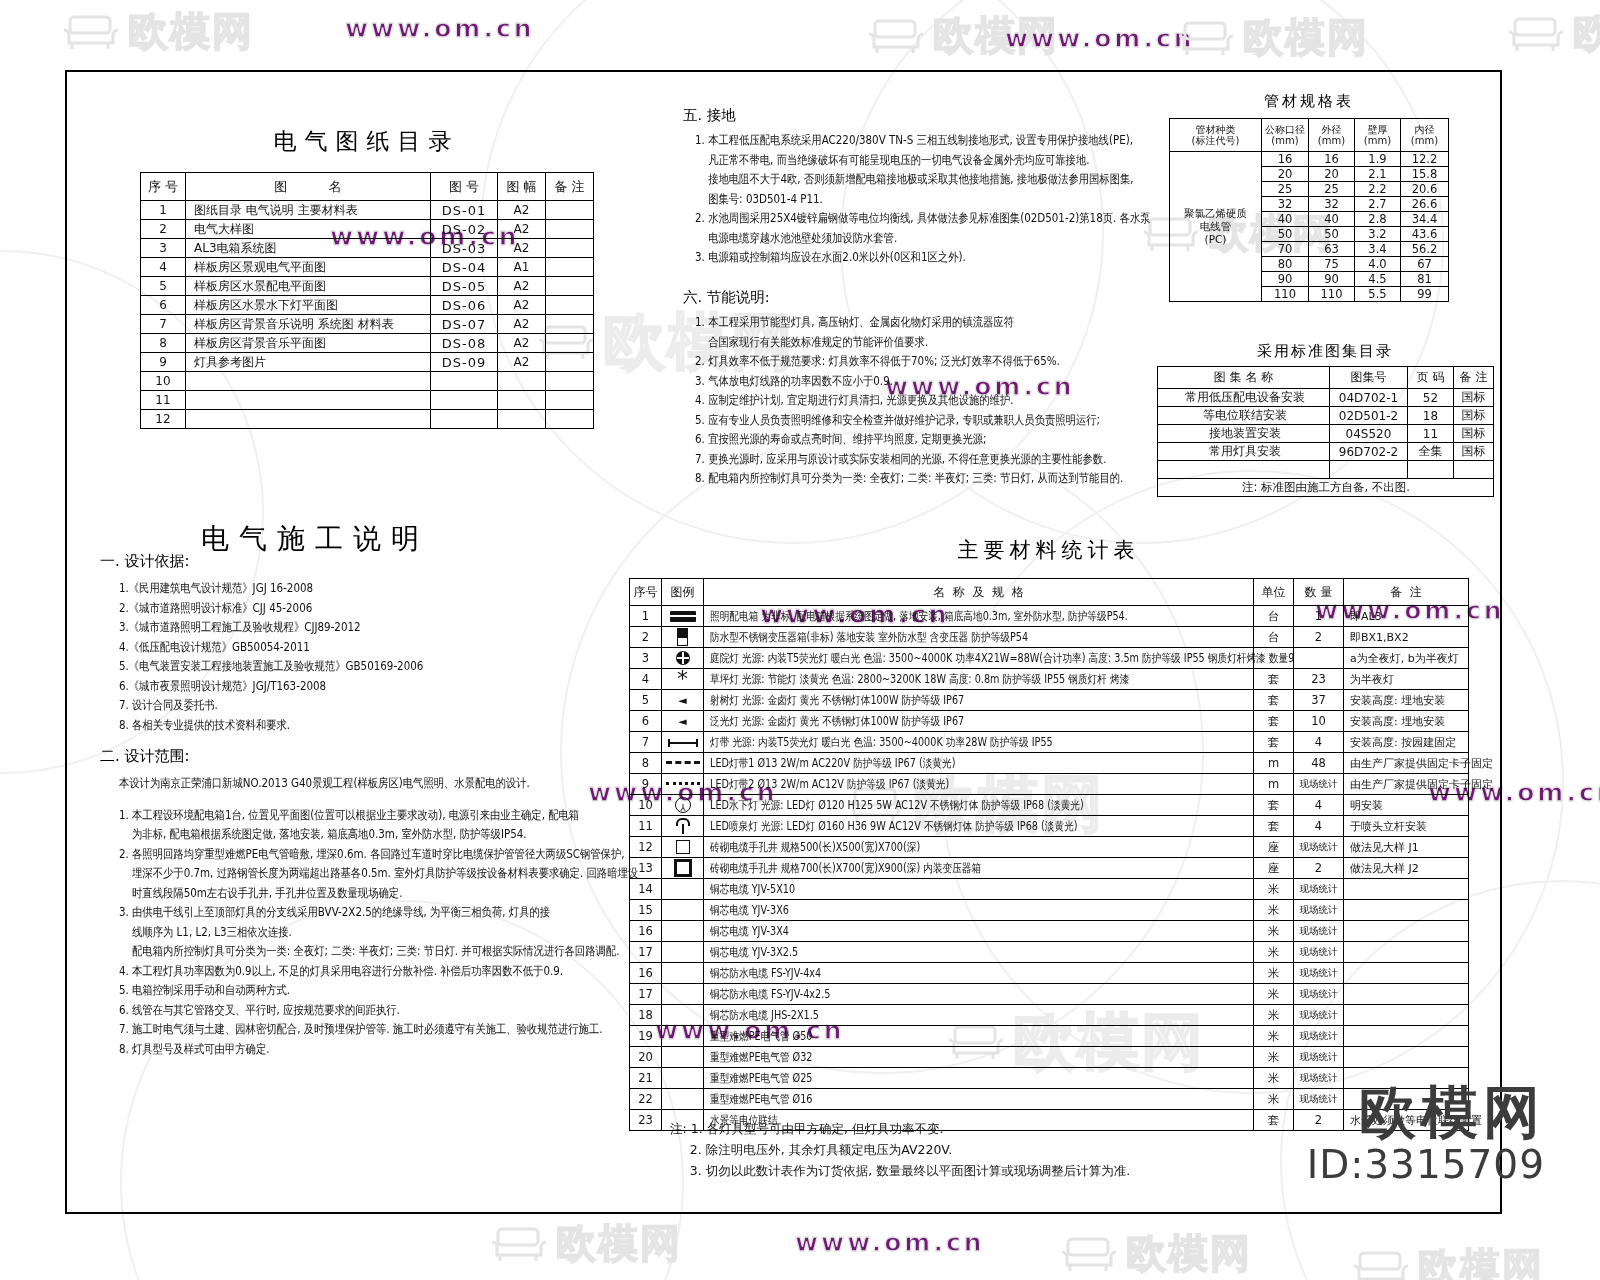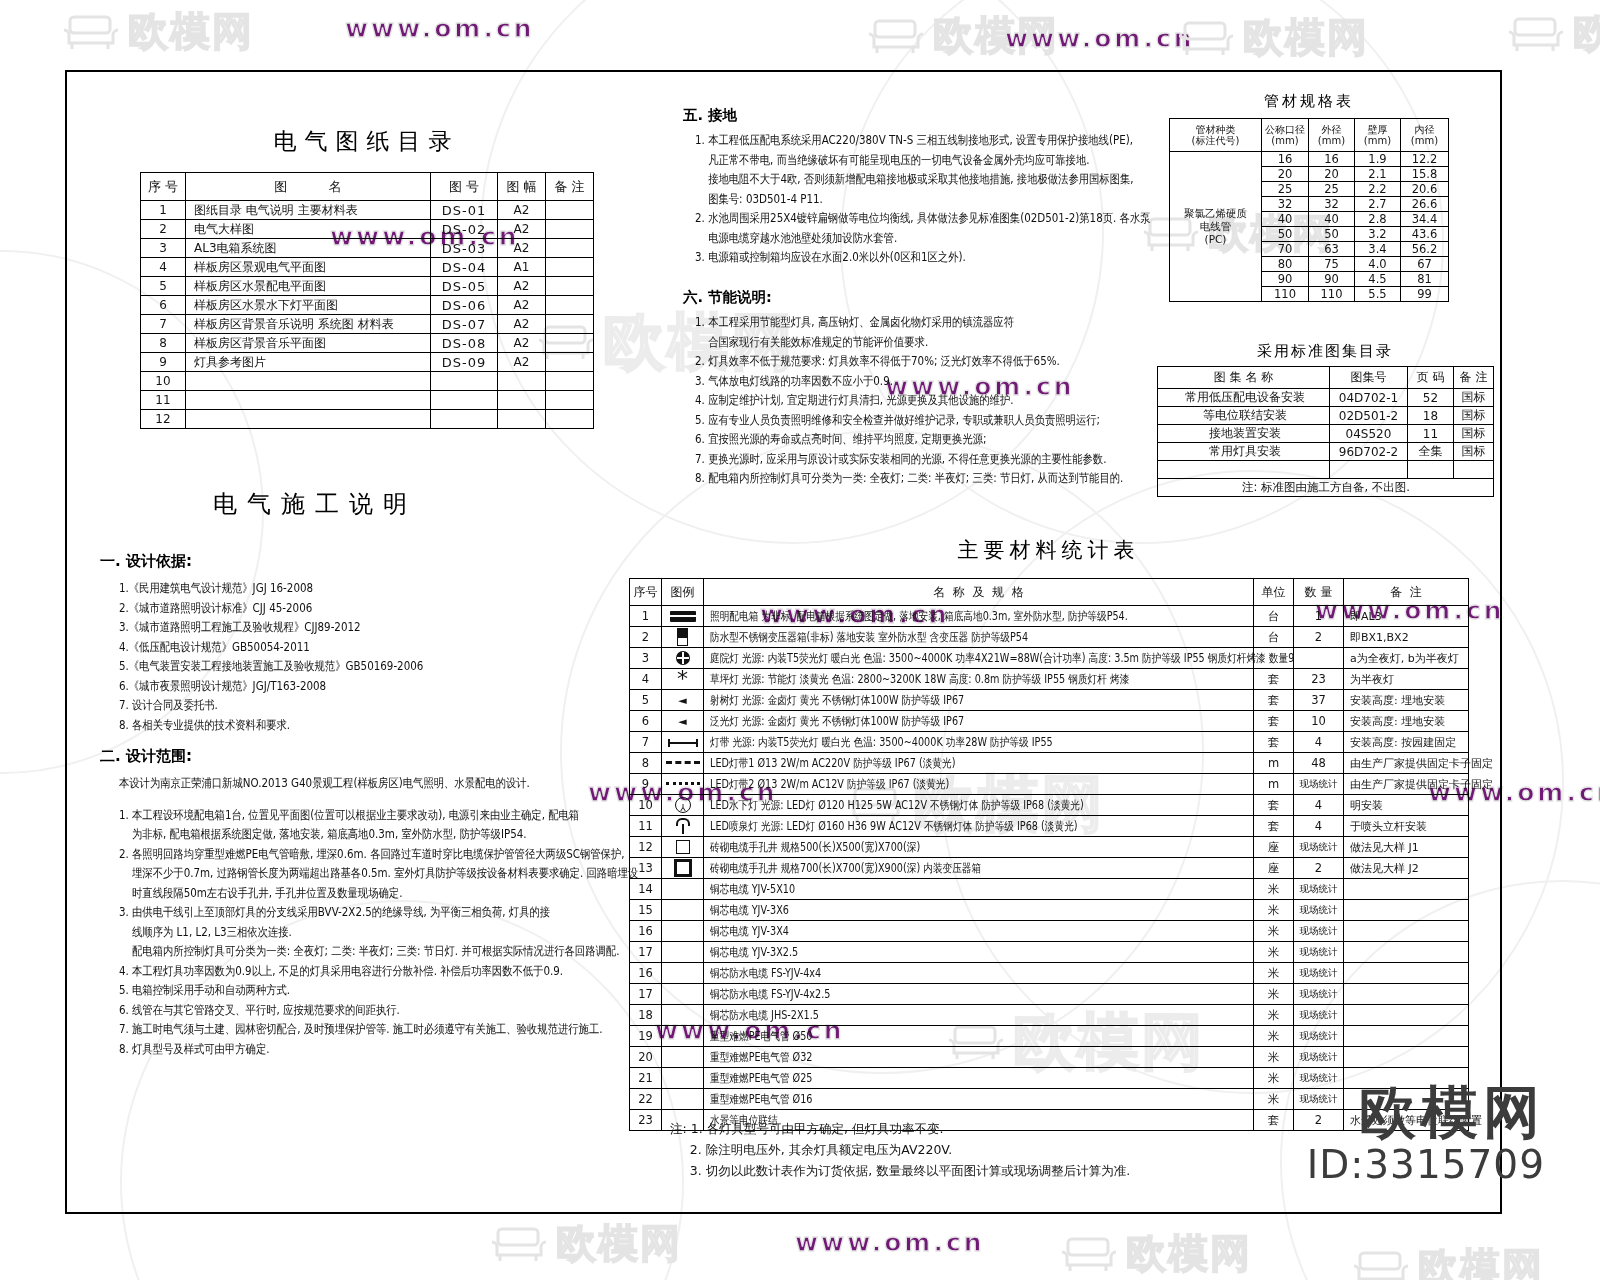--- a/index.html
+++ b/index.html
@@ -48,21 +48,21 @@
   #atlas-table td.a-name{text-align:center;padding-left:6px;}
   #atlas-table td.atlas-note{text-align:center;font-size:11.5px;padding-left:4px;}
   
   #material-table th{height:26px;font-size:12px;white-space:pre;}
   #material-table td{height:20px;font-size:11.5px;}
   #material-table td.m-name{text-align:left;padding-left:6px;}
   #material-table td.m-remark{text-align:left;padding-left:6px;font-size:11px;}
   #material-table td.m-qty.small,#material-table td.m-unit.small{font-size:9.5px;}
   .cell-cond{display:inline-block;transform:scaleX(0.84);transform-origin:0 50%;white-space:nowrap;}
   
-  .note-h{font-size:14.5px;margin:0 0 6px 0;color:#000;font-weight:bold;}
+  .note-h{font-size:14.5px;margin:0 0 6px 0;color:#000;}
   .note-lines .line{white-space:pre;font-size:12px;line-height:19.5px;color:#111;}
   .cond{transform:scaleX(0.86);transform-origin:0 0;width:116%;}
   .cn-sec{margin-bottom:12px;}
   .cn-sec .note-h{font-size:15px;margin-bottom:8px;}
   
   .brand{position:absolute;left:1240px;top:1082px;width:305px;text-align:right;z-index:3;color:#3c3c3c;}
   .brand-name{font-size:57px;font-weight:600;letter-spacing:5px;line-height:60px;}
   .brand-id{font-size:39px;letter-spacing:1px;line-height:46px;}
   
   .ic{display:inline-block;vertical-align:middle;}
@@ -513,21 +513,21 @@
         <td class="a-code"></td>
         <td class="a-page"></td>
         <td class="a-note"></td>
       </tr>
       <tr>
         <td class="atlas-note" colspan="4">注: 标准图由施工方自备, 不出图.</td>
       </tr>
     </tbody>
 </table>
 
-<div class="ttl" style="left:120px;top:488px;width:390px;font-size:24px;letter-spacing:10px;">电气施工说明</div>
+<div class="ttl" style="left:120px;top:520px;width:390px;font-size:28px;letter-spacing:10px;">电气施工说明</div>
 <div class="blk" id="cn-sections" style="left:100px;top:552px;width:520px;">
     <div class="cn-sec">
       <div class="note-h">一. 设计依据:</div>
       <div class="note-lines cond" style="padding-left: 22px;">
         <div class="line">1.《民用建筑电气设计规范》JGJ 16-2008</div>
         <div class="line">2.《城市道路照明设计标准》CJJ 45-2006</div>
         <div class="line">3.《城市道路照明工程施工及验收规程》CJJ89-2012</div>
         <div class="line">4.《低压配电设计规范》GB50054-2011</div>
         <div class="line">5.《电气装置安装工程接地装置施工及验收规范》GB50169-2006</div>
         <div class="line">6.《城市夜景照明设计规范》JGJ/T163-2008</div>

